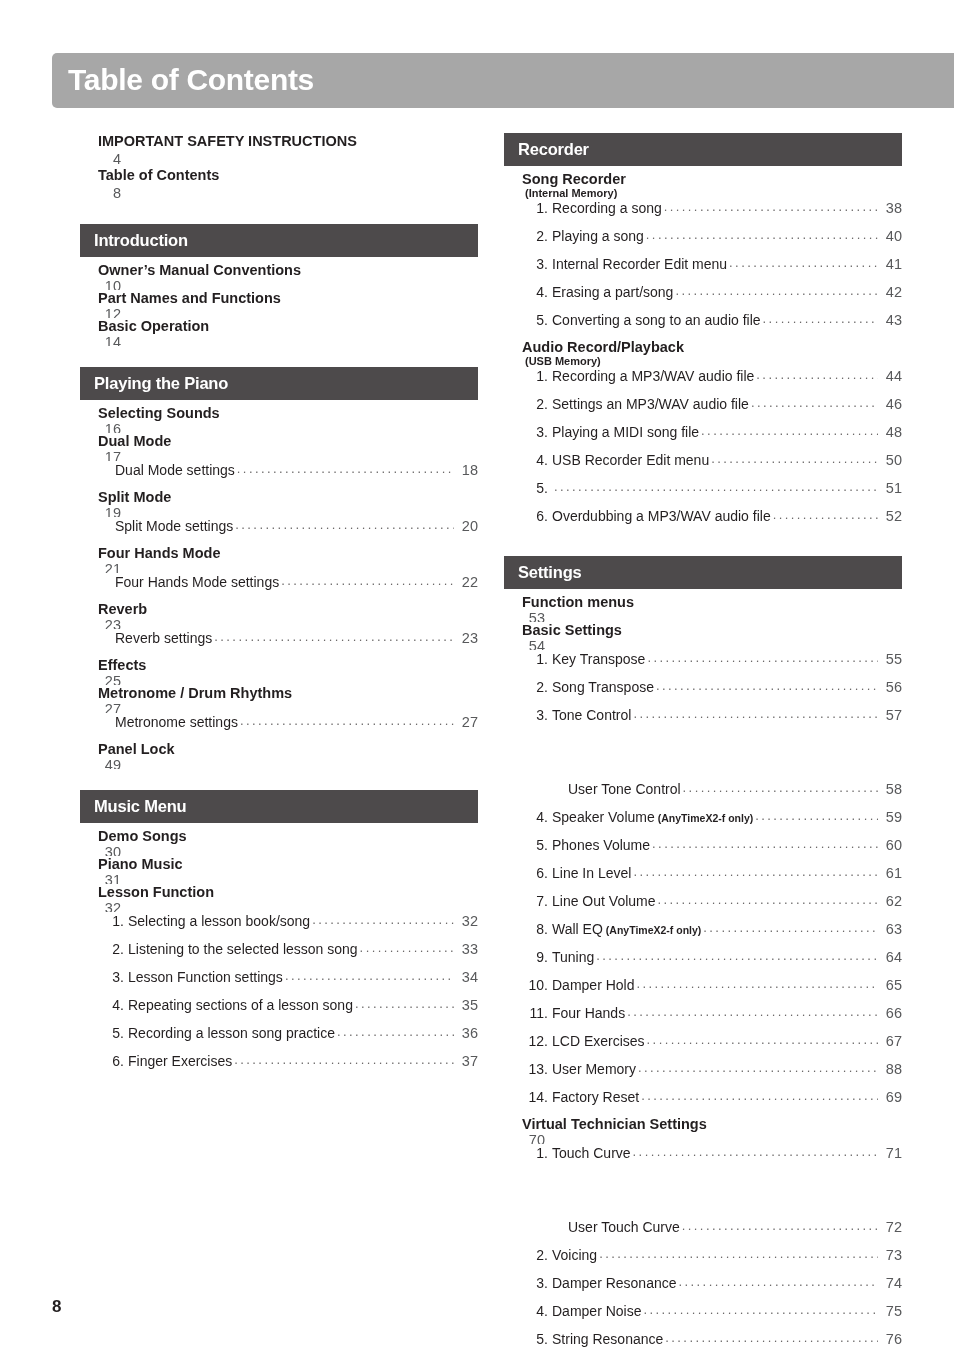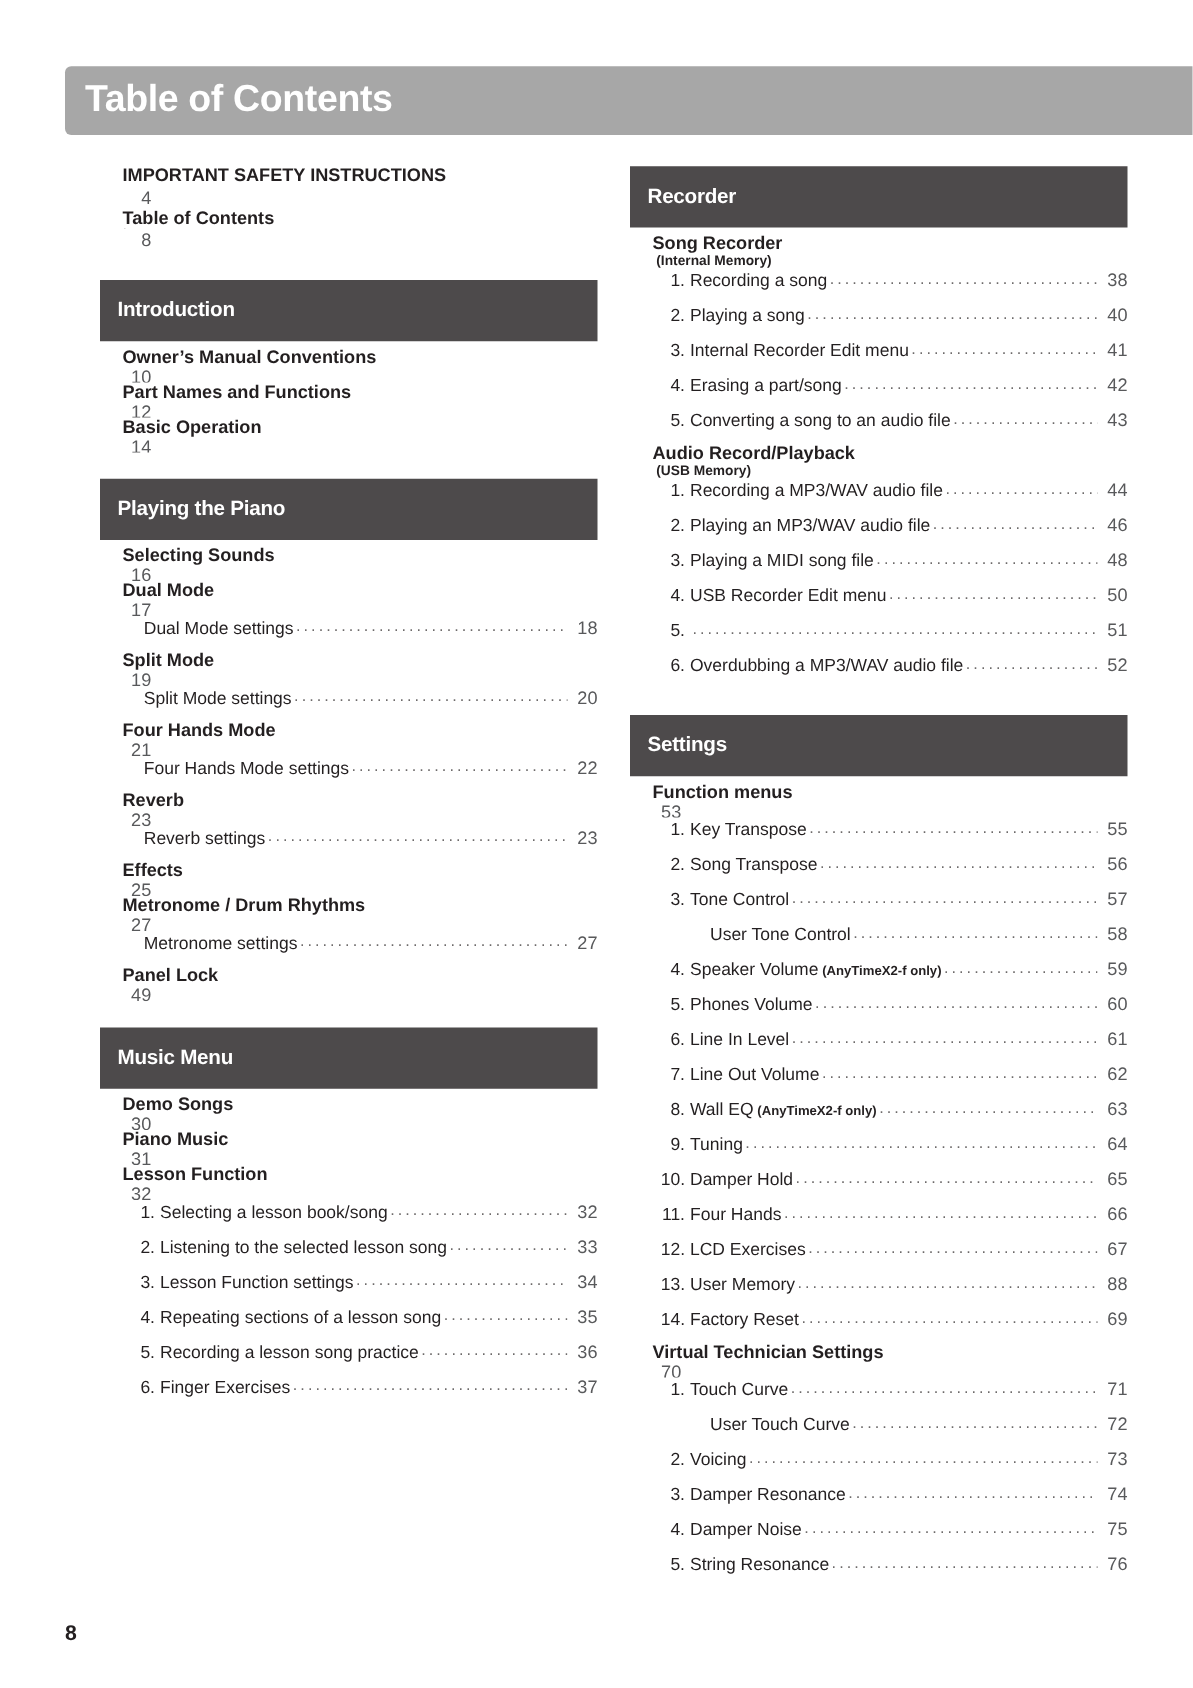--- a/index.html
+++ b/index.html
@@ -49,21 +49,21 @@
   .col {
     width: 398px;
     flex: 0 0 398px;
   }
   .col-left  { margin-left: 80px; }
   .col-right { margin-left: 26px; }
 
   
   .section-bar {
     background: #4d4a4b;
-    height: 49px;
+    height: 33px;
     display: flex;
     align-items: center;
     margin-bottom: 5px;
   }
   .section-bar .section-label {
     color: #ffffff;
     font-size: 16.5px;
     font-weight: bold;
     padding-left: 14px;
     letter-spacing: -0.2px;
@@ -116,21 +116,21 @@
     text-align: right;
     min-width: 20px;
     padding-left: 3px;
   }
 
   
   .entry.lvl0 { padding-left: 16px; flex-direction: column; }
   .entry.lvl0 .label { font-weight: bold; }
   .entry.lvl1 { padding-left: 35px; }
   .entry.lvl1 .label { font-weight: normal; font-size: 14px; }
-  .entry.lvl2 { padding-left: 64px; }
+  .entry.lvl2 { padding-left: 64px; margin-top: 46px; }
   .entry.lvl2 .label { font-weight: normal; font-size: 14px; }
 
   
   .entry.numbered .num {
     flex: 0 0 auto;
     font-size: 14px;
     text-align: right;
     width: 22px;
     padding-right: 4px;
     color: #231f20;
@@ -373,21 +373,21 @@
             <span class="page">44</span>
           </div>
           <div class="entry lvl1 numbered">
             <span class="num">1.</span>
             <span class="label">Recording a MP3/WAV audio file</span>
             <span class="leader"></span>
             <span class="page">44</span>
           </div>
           <div class="entry lvl1 numbered">
             <span class="num">2.</span>
-            <span class="label">Playing an MP3/WAV audio file</span>
+            <span class="label">Settings an MP3/WAV audio file</span>
             <span class="leader"></span>
             <span class="page">46</span>
           </div>
           <div class="entry lvl1 numbered">
             <span class="num">3.</span>
             <span class="label">Playing a MIDI song file</span>
             <span class="leader"></span>
             <span class="page">48</span>
           </div>
           <div class="entry lvl1 numbered">
@@ -410,20 +410,25 @@
         </div>
         <div class="section-block">
           <div class="section-bar">
             <span class="section-label">Settings</span>
           </div>
           <div class="entry lvl0">
             <span class="label">Function menus</span>
             <span class="leader"></span>
             <span class="page">53</span>
           </div>
+          <div class="entry lvl0">
+            <span class="label">Basic Settings</span>
+            <span class="leader"></span>
+            <span class="page">54</span>
+          </div>
           <div class="entry lvl1 numbered">
             <span class="num">1.</span>
             <span class="label">Key Transpose</span>
             <span class="leader"></span>
             <span class="page">55</span>
           </div>
           <div class="entry lvl1 numbered">
             <span class="num">2.</span>
             <span class="label">Song Transpose</span>
             <span class="leader"></span>

